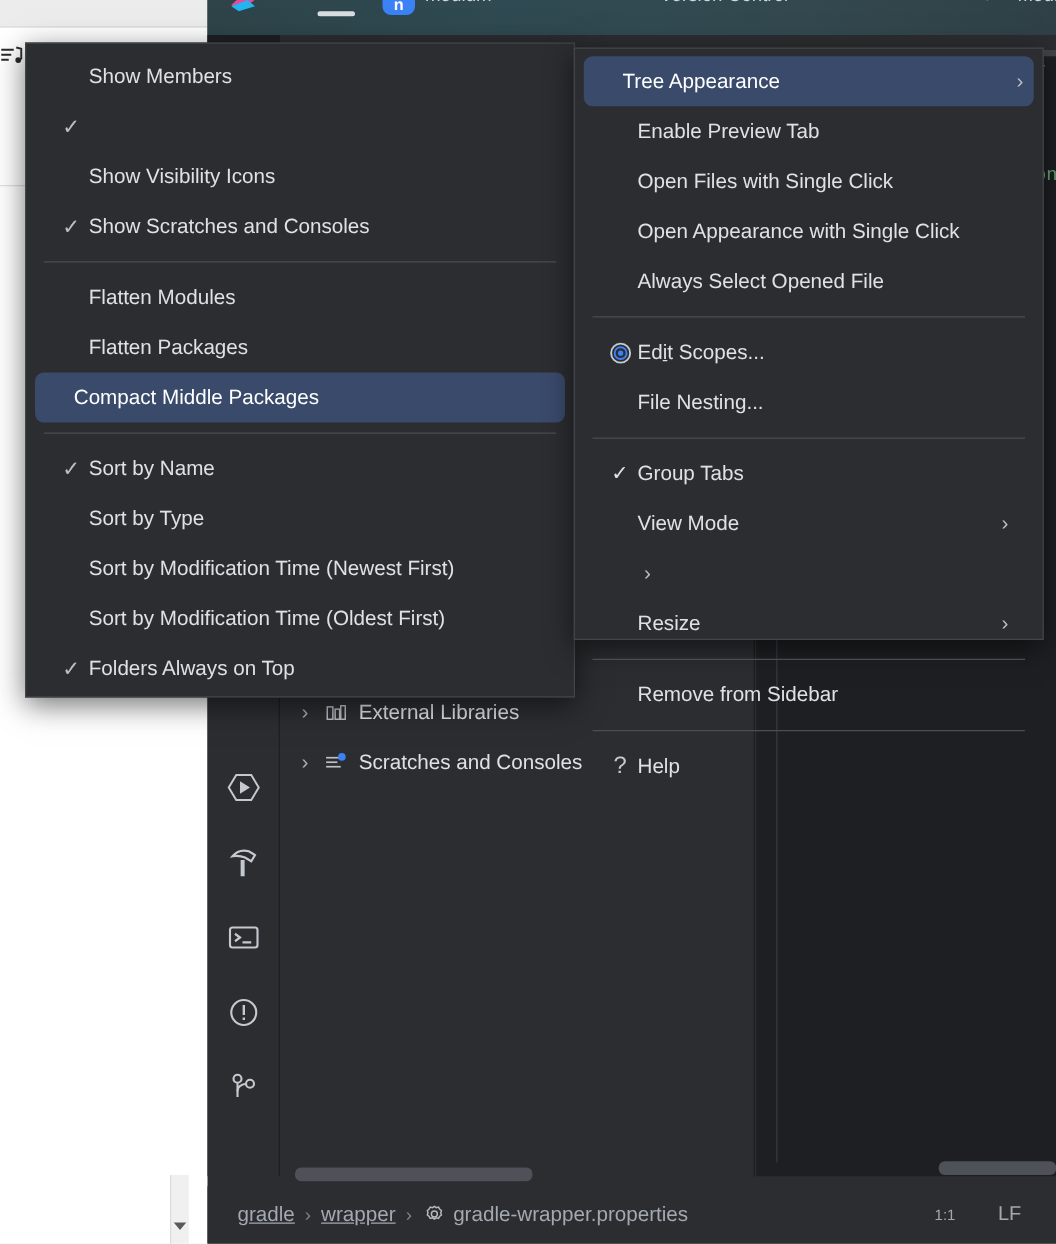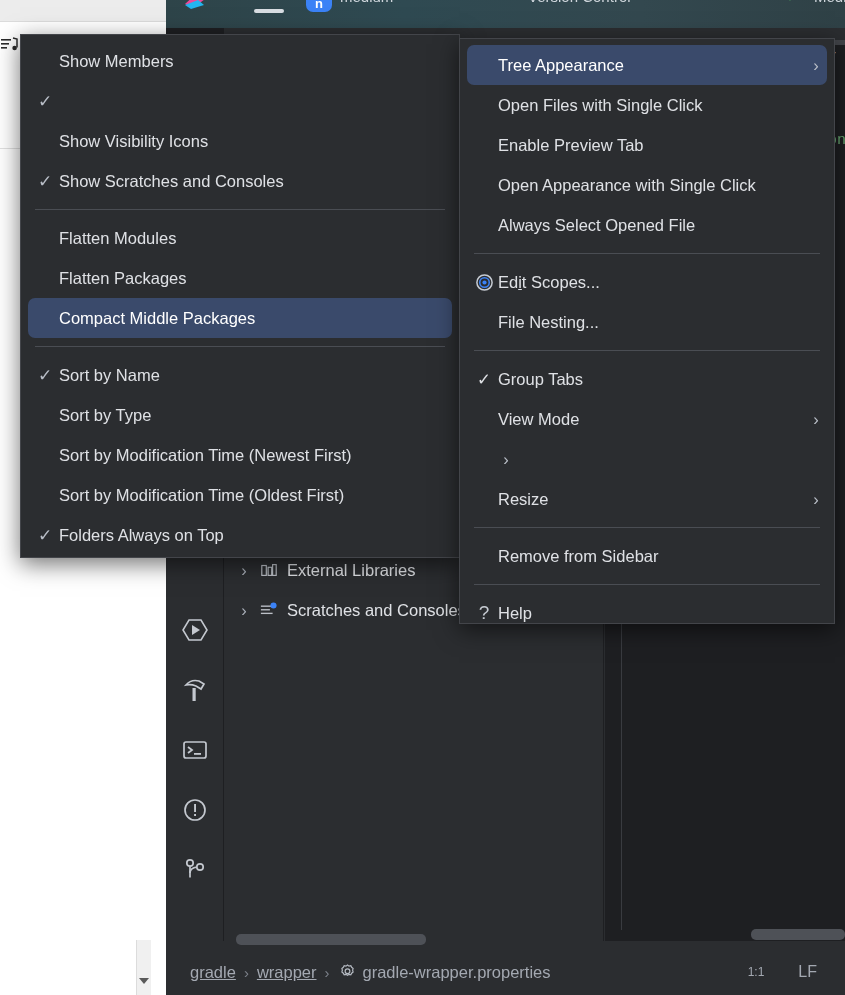--- a/index.html
+++ b/index.html
@@ -179,29 +179,29 @@
 
   
   .menu {
     position: absolute;
     background: #2b2d30;
     border: 1px solid #43454a;
     box-shadow: 0 6px 22px rgba(0,0,0,0.55);
     padding: 6px 0;
   }
   #menu-left  { left: 20px; top: 34px; width: 440px; height: 524px; }
-  #menu-right { left: 459px; top: 38px; width: 376px; height: 586px; }
+  #menu-right { left: 459px; top: 38px; width: 376px; height: 474px; }
 
   .mi {
     position: relative;
     height: 40px;
     display: flex; align-items: center;
     color: #dfe1e5;
     font-size: 16.5px;
-    padding: 0 10px;
+    padding: 0 22px;
     white-space: nowrap;
   }
   .mi .check {
     width: 28px; flex: 0 0 28px;
     display: flex; align-items: center; justify-content: center;
     color: #b9bec7; font-size: 17px;
   }
   .mi .licon {
     width: 28px; flex: 0 0 28px;
     display: flex; align-items: center; justify-content: center;
@@ -438,25 +438,25 @@
 
   <div class="menu" id="menu-right">
 
     <div class="mi selected">
       <span class="licon"></span>
       <span class="label">Tree Appearance</span>
       <span class="arrow">›</span>
     </div>
     <div class="mi">
       <span class="licon"></span>
+      <span class="label">Enable Preview Tab</span>
+    </div>
+    <div class="mi">
+      <span class="licon"></span>
       <span class="label">Open Files with Single Click</span>
-    </div>
-    <div class="mi">
-      <span class="licon"></span>
-      <span class="label">Enable Preview Tab</span>
     </div>
     <div class="mi">
       <span class="licon"></span>
       <span class="label">Open Appearance with Single Click</span>
     </div>
     <div class="mi">
       <span class="licon"></span>
       <span class="label">Always Select Opened File</span>
     </div>
 

